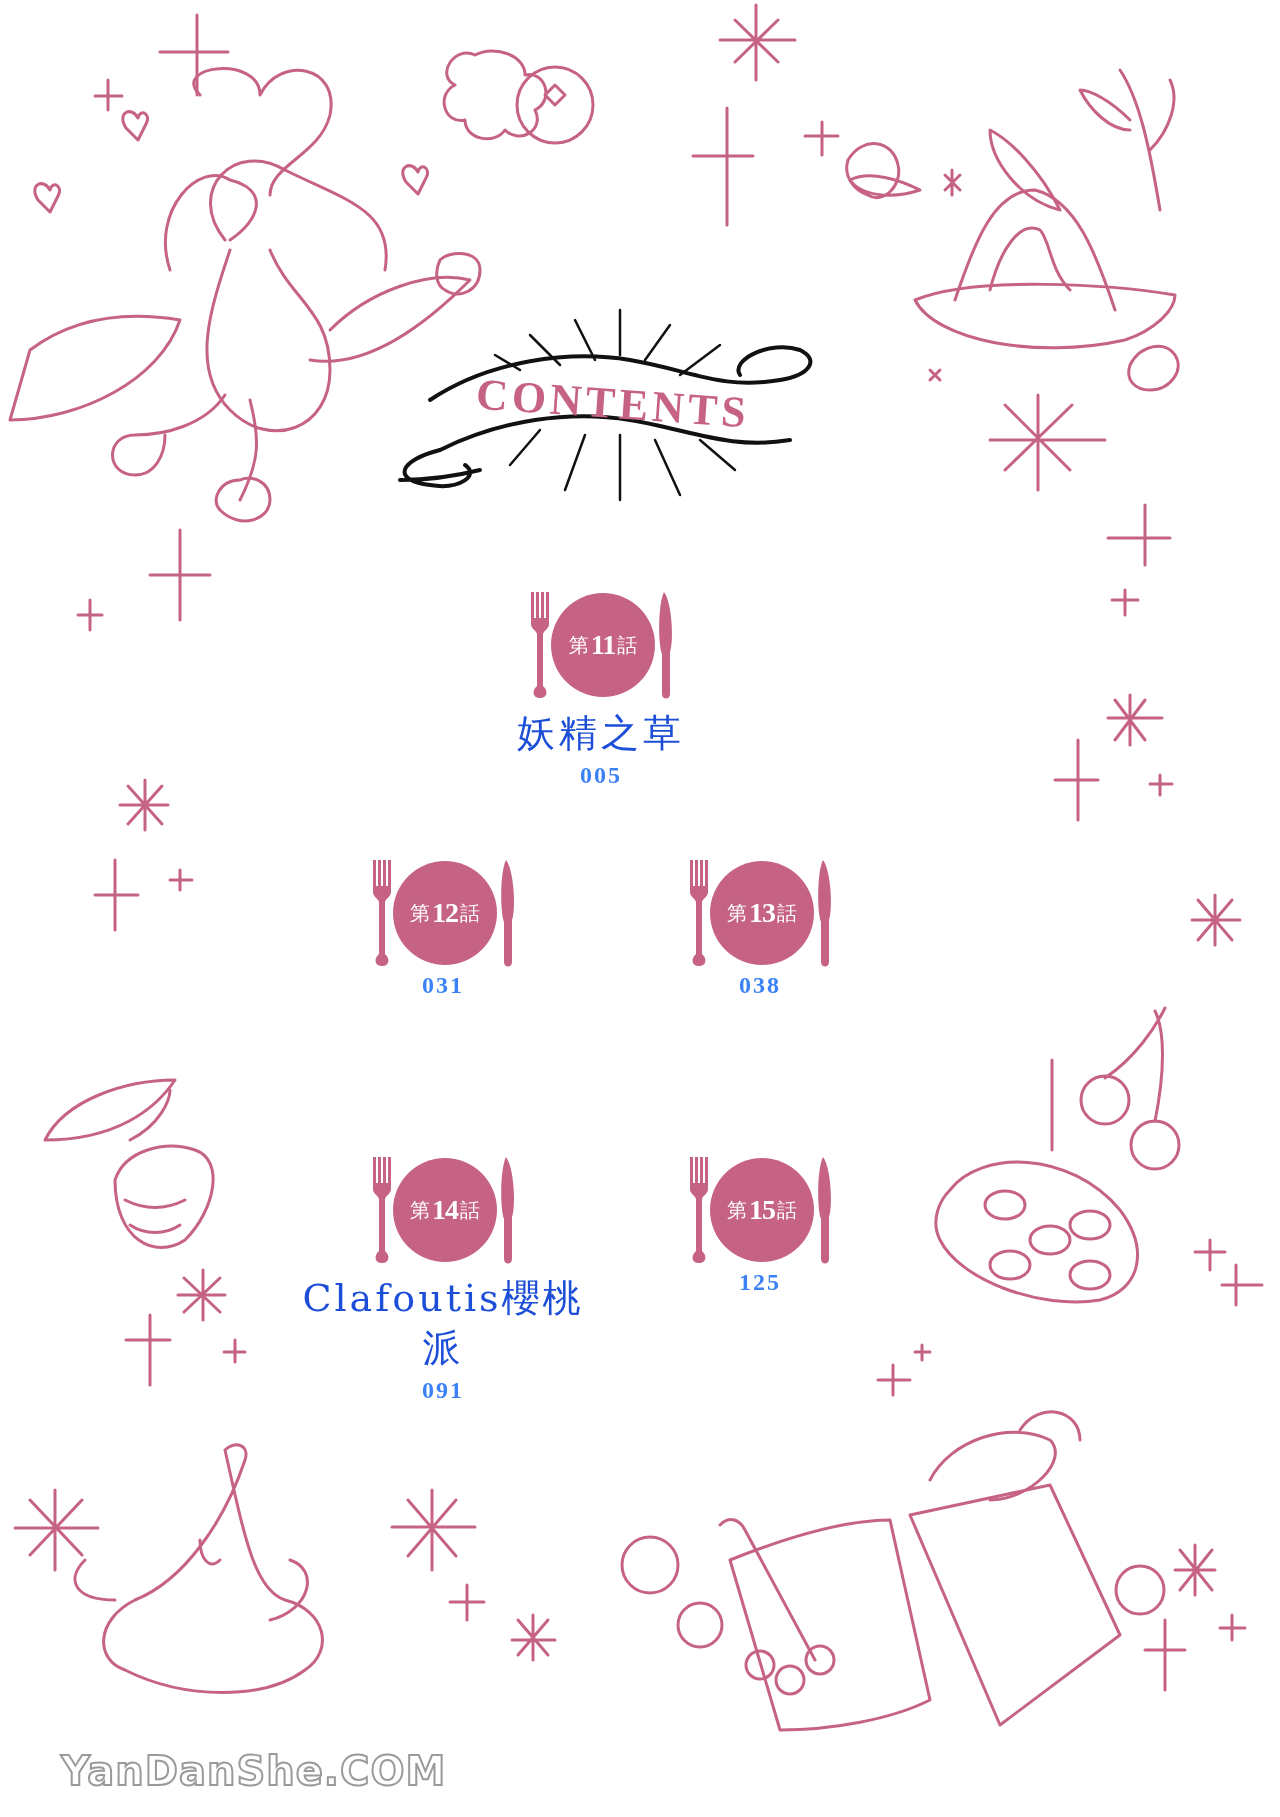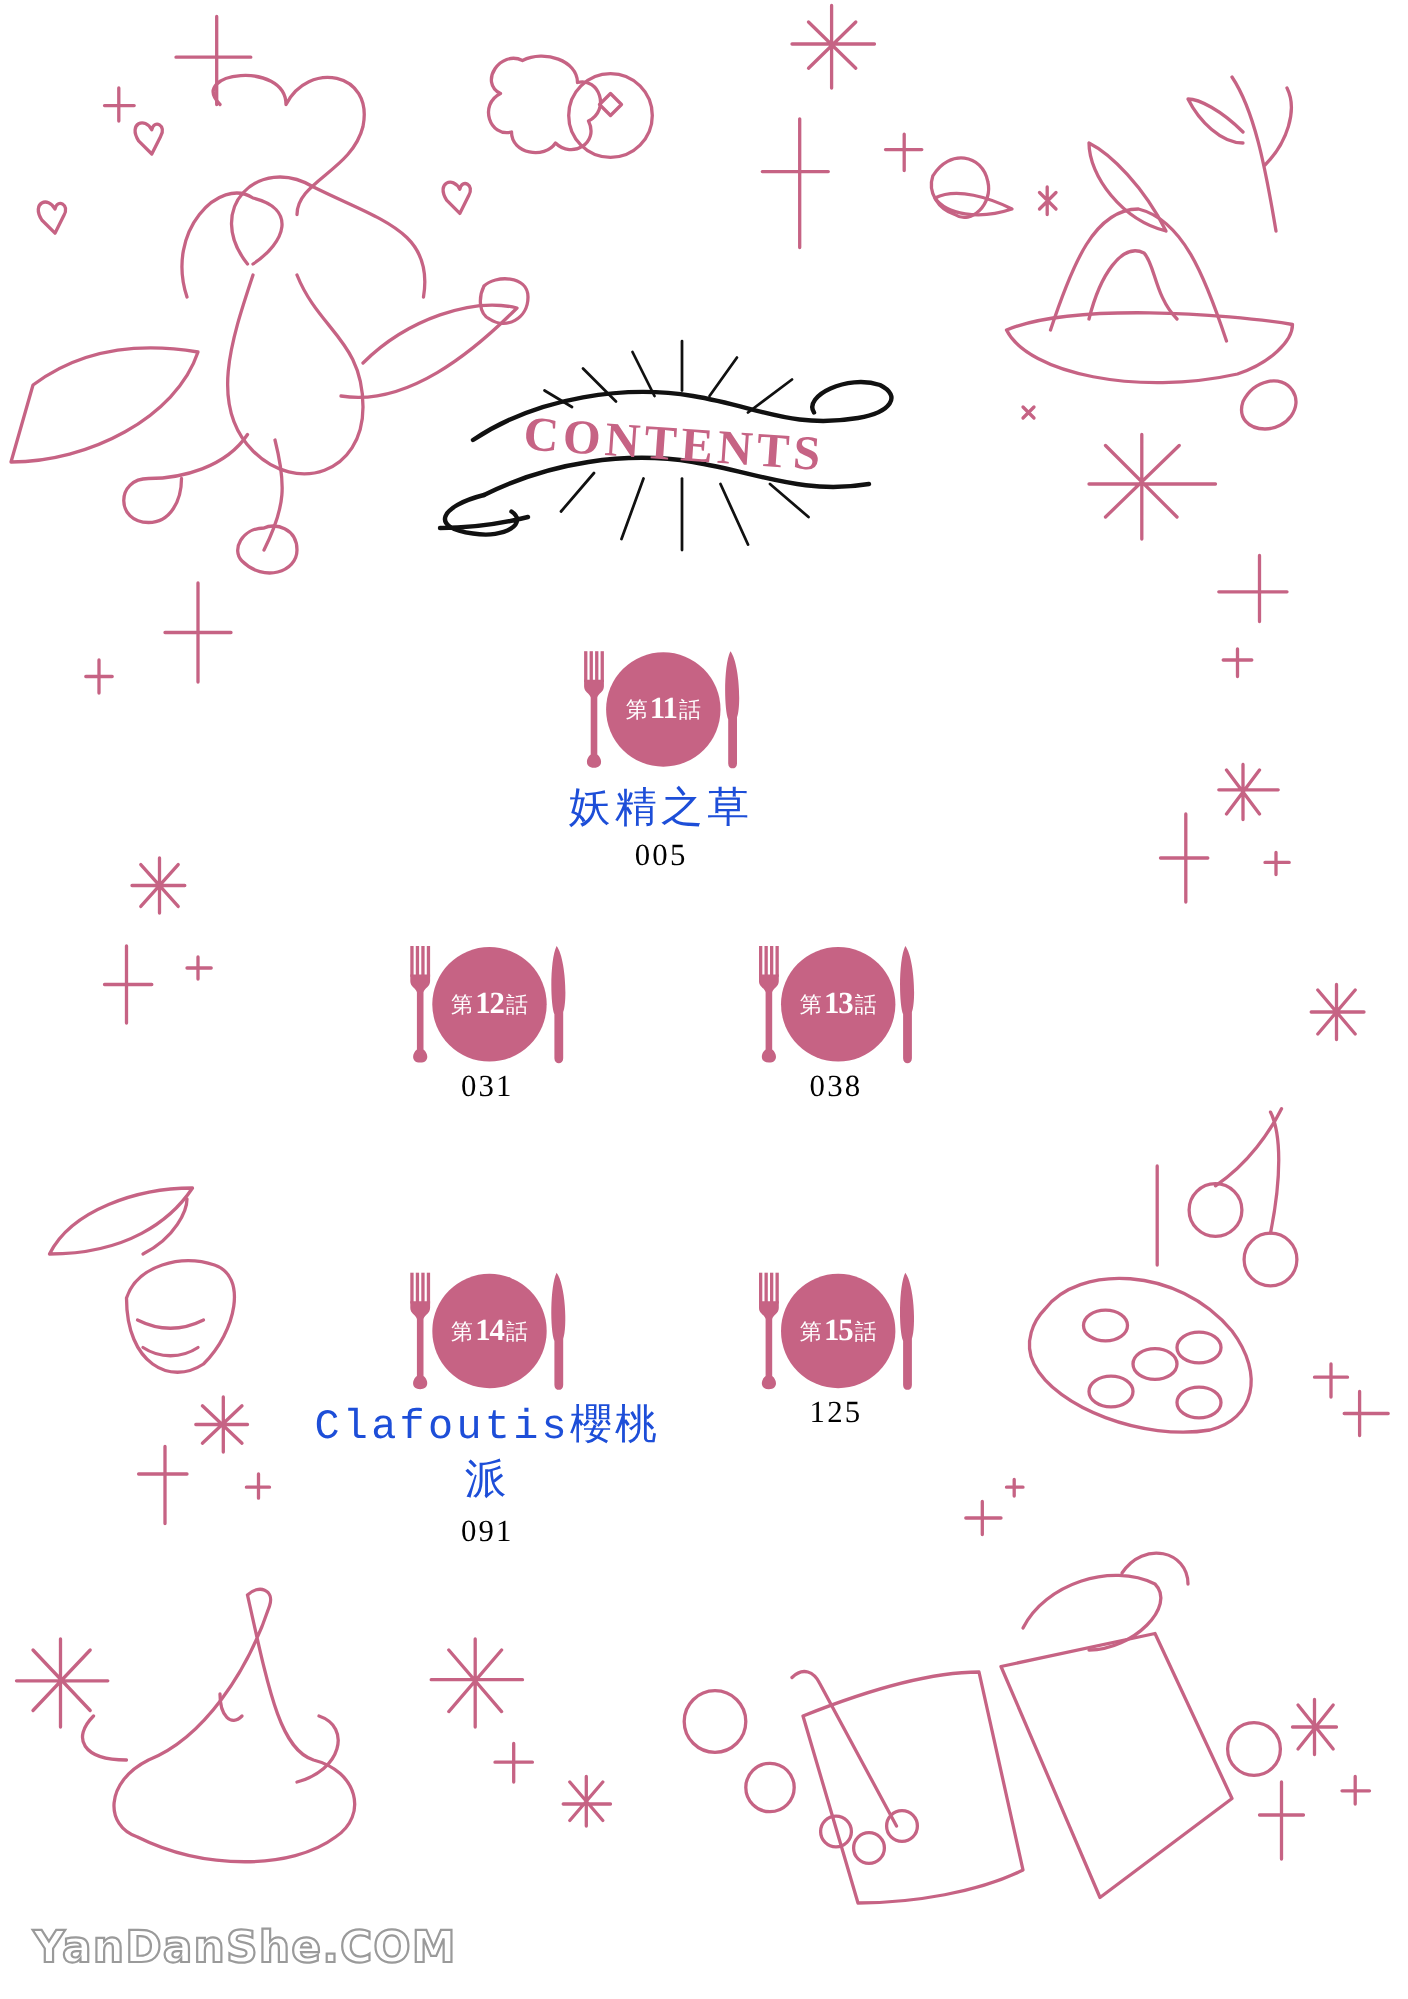--- a/index.html
+++ b/index.html
@@ -9,23 +9,23 @@
   .banner { position: absolute; left: 380px; top: 300px; width: 460px; height: 230px; }
   .entry { position: absolute; width: 320px; text-align: center; }
   .plate { position: relative; width: 160px; height: 110px; margin: 0 auto; }
   .plate svg { position: absolute; left: 0; top: 0; }
   .plate-label { position: absolute; left: 30px; top: 0; width: 104px; height: 110px;
                  display: flex; align-items: center; justify-content: center; color: #fff; }
   .plate-label .pre, .plate-label .post { font-size: 20px; font-family: "DejaVu Serif", serif; }
   .plate-label .num { font-size: 28px; font-weight: bold; font-family: "Liberation Serif", serif; margin: 0 2px; letter-spacing: -1px; }
   .title { font-size: 38px; line-height: 50px; color: #1d4ed8; letter-spacing: 4px; margin-top: 8px;
            font-family: "DejaVu Serif", serif; }
-  .page { font-size: 28px; font-weight: normal; color: #000000; letter-spacing: 2px; margin-top: 4px;
+  .page { font-size: 24px; font-weight: bold; color: #3b82f6; letter-spacing: 2px; margin-top: 4px;
           font-family: "Liberation Serif", serif; }
-  .watermark { position: absolute; left: 30px; top: 1748px; font-size: 40px; font-weight: bold;
+  .watermark { position: absolute; left: 61px; top: 1748px; font-size: 40px; font-weight: bold;
                color: #fff; -webkit-text-stroke: 2px #9a9a9a; letter-spacing: 1px;
                font-family: "DejaVu Sans", sans-serif; }
 </style>
 </head>
 <body>
 
 <svg class="deco" viewBox="0 0 1280 1817" fill="none" stroke="#C66384" stroke-width="3" stroke-linecap="round" stroke-linejoin="round">
 
   <g>
     <path d="M197 15 V95 M160 52 H228"></path>
@@ -239,21 +239,21 @@
       <path d="M10 28 h18 v6 c0 5 -5 6 -6 10 v52 c5 4 5 12 -3 12 c-8 0 -8 -8 -3 -12 v-52 c-1 -4 -6 -5 -6 -10 z"></path>
       <circle cx="82" cy="55" r="52"></circle>
       <path d="M143 2 c8 10 10 50 6 60 v42 c0 6 -8 6 -8 0 v-40 c-4 -10 -4 -50 2 -62 z"></path>
     </svg>
     <div class="plate-label">
       <span class="pre">第</span>
       <span class="num">14</span>
       <span class="post">話</span>
     </div>
   </div>
-  <div class="title" style="letter-spacing:3px;font-family:Liberation Mono, monospace;">
+  <div class="title" style="letter-spacing:3px;">
     <div>Clafoutis櫻桃派</div>
   </div>
   <div class="page">091</div>
 </div>
 
 <div class="entry" style="left:600px;top:1155px;">
   <div class="plate">
     <svg width="160" height="110" viewBox="0 0 160 110" fill="#C66384">
       <rect x="10" y="2" width="3" height="28"></rect>
         <rect x="15" y="2" width="3" height="28"></rect>

